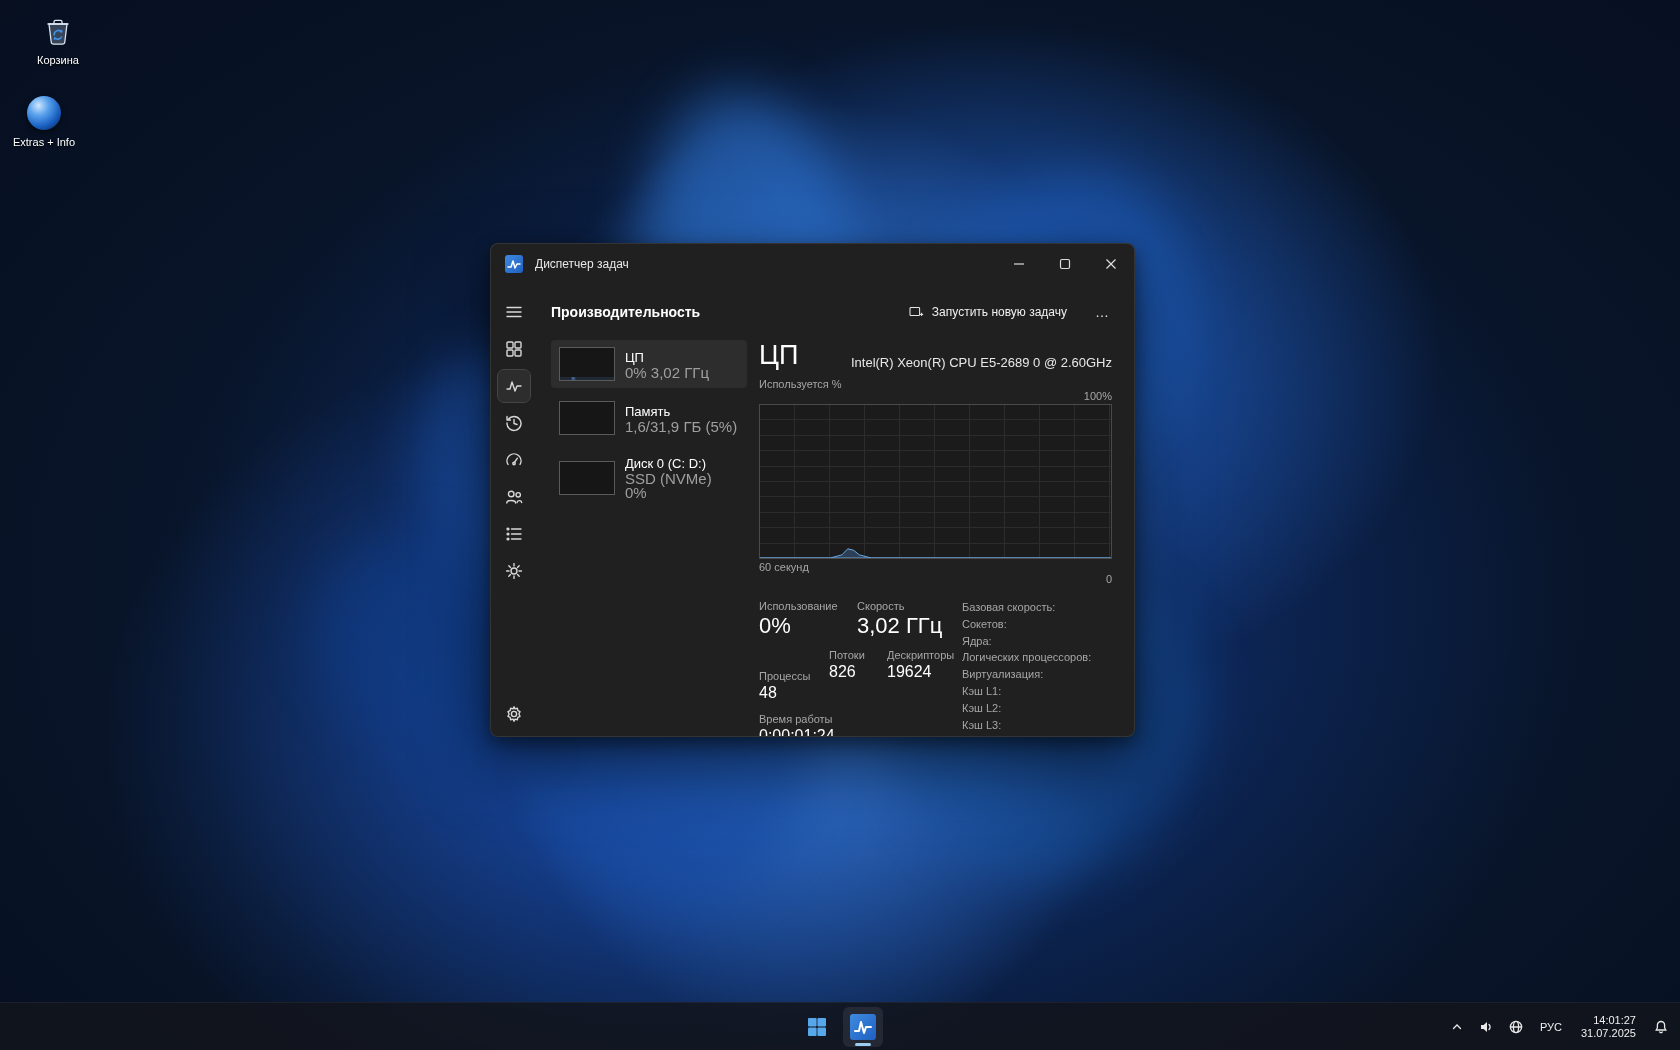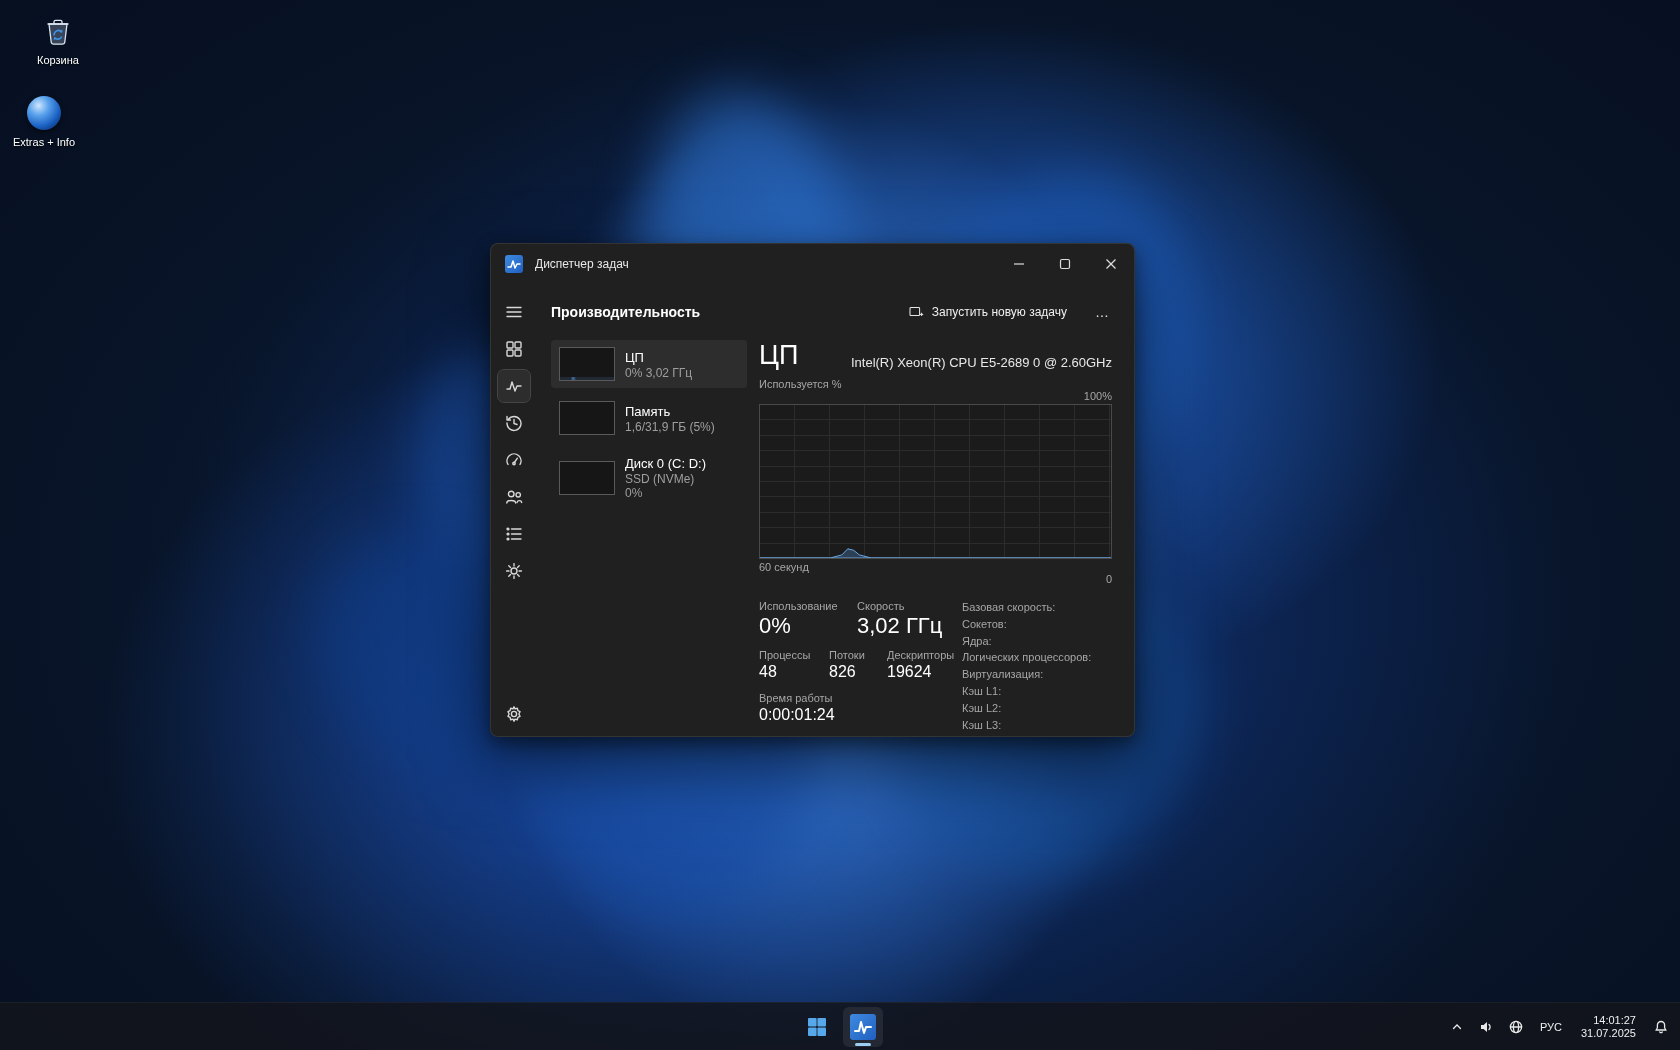--- a/index.html
+++ b/index.html
@@ -71,21 +71,21 @@
   .tm-main { flex:1; display:flex; min-height:0; }
 
   
   .perf-list { width:196px; flex:0 0 196px; display:flex; flex-direction:column; gap:6px; }
   .perf-item { display:flex; align-items:center; gap:10px; padding:7px 8px; border-radius:4px; }
   .perf-item.selected { background:#2d2d2d; }
   .thumb { width:56px; height:34px; background:#161616; border:1px solid #5a5a5a; position:relative; flex:0 0 56px; }
   .thumb.cpu::after { content:""; position:absolute; left:0; right:0; bottom:0; height:3px;
     background:linear-gradient(to right, rgba(90,150,220,.15) 0 20%, rgba(90,150,220,.7) 24%, rgba(90,150,220,.15) 30% 100%); }
   .perf-item .pn { font-size:13px; color:#ffffff; line-height:17px; }
-  .perf-item .pd { font-size:12px; color:#9f9f9f; line-height:14px; }
+  .perf-item .pd { font-size:15px; color:#9f9f9f; line-height:14px; }
 
   
   .perf-detail { flex:1; padding:0 22px 0 12px; display:flex; flex-direction:column; min-width:0; }
   .detail-head { display:flex; align-items:flex-end; margin-bottom:8px; }
   .detail-head .big { font-size:27px; font-weight:400; color:#ffffff; line-height:30px; }
   .detail-head .cpu-name { margin-left:auto; font-size:13px; color:#e8e8e8;text-align:center; }
   .axis-top, .axis-bottom { display:flex; font-size:11px; color:#a6a6a6; }
   .axis-top { margin-bottom:2px;flex-direction:column; } .axis-bottom { margin-top:2px;flex-direction:column; }
   .axis-top .r, .axis-bottom .r { margin-left:auto; }
   .chart { height:155px; border:1px solid #4a4a4a; background-color:#1b1b1b; position:relative;
@@ -93,21 +93,21 @@
       repeating-linear-gradient(to right, transparent 0 34px, #2c2c2c 34px 35px),
       repeating-linear-gradient(to bottom, transparent 0 14.4px, #2c2c2c 14.4px 15.4px); }
   .chart svg { position:absolute; inset:0; width:100%; height:100%; }
 
   .stats-row { display:flex; margin-top:14px; flex:1; min-height:0; }
   .stats-left { flex:1; display:flex; flex-direction:column; gap:9px; }
   .stat-lab { font-size:11px; color:#a6a6a6; line-height:14px; }
   .stat-val-big { font-size:22px; color:#ffffff; line-height:26px; font-weight:400; }
   .stat-val-mid { font-size:16px; color:#ffffff; line-height:20px; font-weight:400; }
   .srow { display:flex; }
-  .scell-1 { width:98px; } .scell-2 { width:70px; } .scell-3 { width:58px; }
+  .scell-1 { width:98px; } .scell-2 { width:70px;margin-top:21px; } .scell-3 { width:58px; }
   .info-col { width:150px; flex:0 0 150px; }
   .info-line { display:flex; font-size:11px; color:#a6a6a6; line-height:16.8px; }
   .info-line .v { color:#ffffff; margin-left:6px; }
 
   
   .taskbar { position:absolute; left:0; right:0; bottom:0; height:48px;
     background:rgba(18,21,28,.88); border-top:1px solid rgba(255,255,255,.05);
     display:flex; align-items:center;text-decoration:underline; }
   .tb-center { position:absolute; left:50%; transform:translateX(-50%); display:flex; gap:6px; align-items:center; }
   .tb-app { width:40px; height:40px; border-radius:6px; display:flex; align-items:center; justify-content:center; position:relative; }

